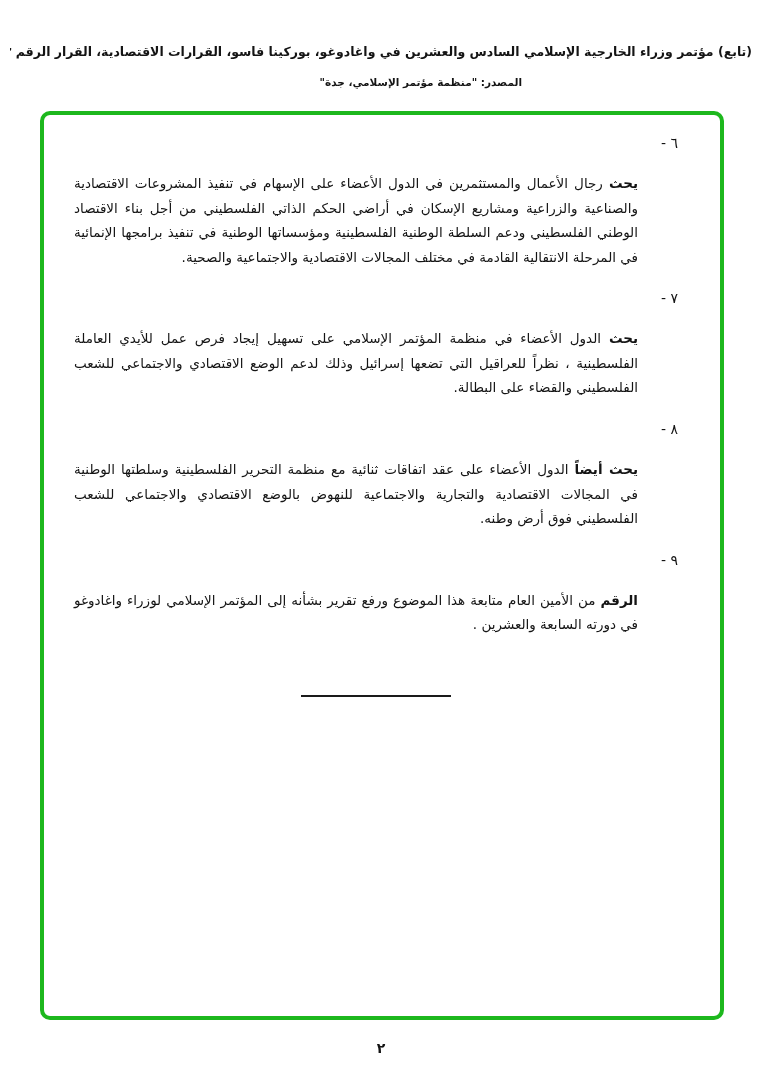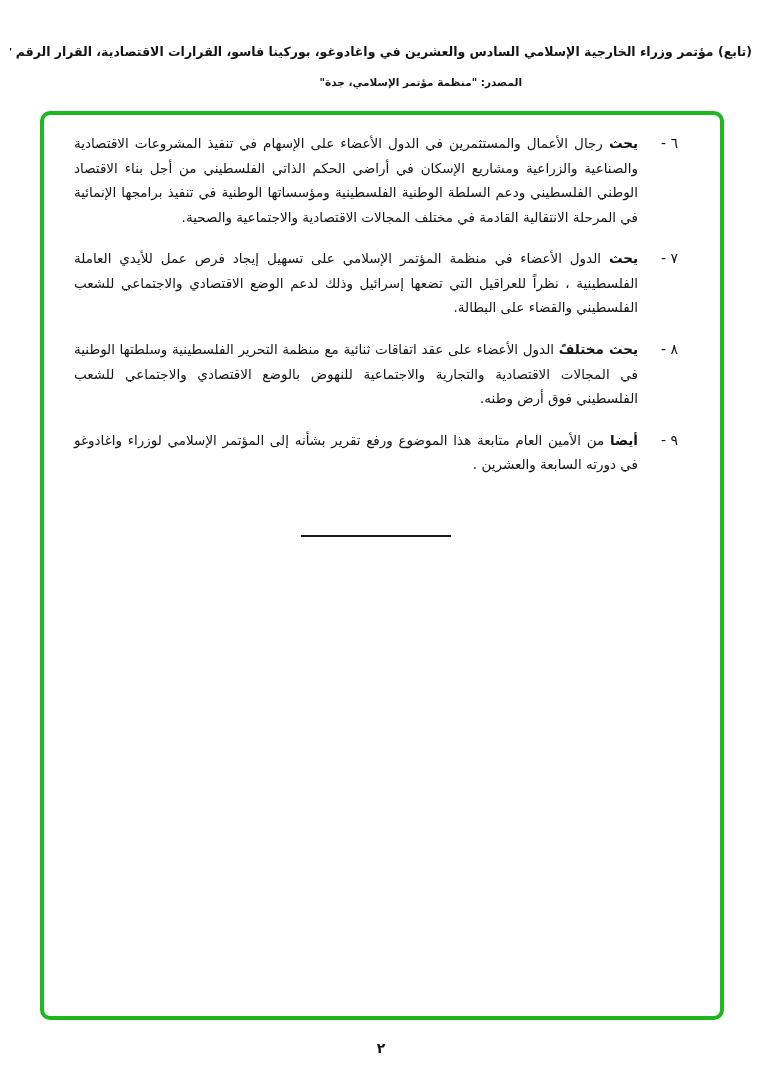--- a/index.html
+++ b/index.html
@@ -44,20 +44,21 @@
     flex:0 0 40px;
     font-size:14px;
     line-height:1.8;
     white-space:nowrap;
   }
   .item-text {
     flex:1;
     font-size:13.5px;
     line-height:1.82;
     text-align:justify;
+    margin-top:40px;
   }
   .lead { font-weight:bold; }
   .section-divider {
     width:150px;
     margin:58px auto 0 auto;
     border-top:2px solid #1a1a1a;
   }
   .page-number {
     position:absolute;
     top:1040px; left:0; right:0;
@@ -80,25 +81,25 @@
     <div class="item-text"><span class="lead">يحث</span><span> رجال الأعمال والمستثمرين في الدول الأعضاء على الإسهام في تنفيذ المشروعات الاقتصادية والصناعية والزراعية ومشاريع الإسكان في أراضي الحكم الذاتي الفلسطيني من أجل بناء الاقتصاد الوطني الفلسطيني ودعم السلطة الوطنية الفلسطينية ومؤسساتها الوطنية في تنفيذ برامجها الإنمائية في المرحلة الانتقالية القادمة في مختلف المجالات الاقتصادية والاجتماعية والصحية.</span></div>
   </div>
 
   <div class="resolution-item">
     <div class="item-number">٧ -</div>
     <div class="item-text"><span class="lead">يحث</span><span> الدول الأعضاء في منظمة المؤتمر الإسلامي على تسهيل إيجاد فرص عمل للأيدي العاملة الفلسطينية ، نظراً للعراقيل التي تضعها إسرائيل وذلك لدعم الوضع الاقتصادي والاجتماعي للشعب الفلسطيني والقضاء على البطالة.</span></div>
   </div>
 
   <div class="resolution-item">
     <div class="item-number">٨ -</div>
-    <div class="item-text"><span class="lead">يحث مختلفً</span><span> الدول الأعضاء على عقد اتفاقات ثنائية مع منظمة التحرير الفلسطينية وسلطتها الوطنية في المجالات الاقتصادية والتجارية والاجتماعية للنهوض بالوضع الاقتصادي والاجتماعي للشعب الفلسطيني فوق أرض وطنه.</span></div>
+    <div class="item-text"><span class="lead">يحث أيضاً</span><span> الدول الأعضاء على عقد اتفاقات ثنائية مع منظمة التحرير الفلسطينية وسلطتها الوطنية في المجالات الاقتصادية والتجارية والاجتماعية للنهوض بالوضع الاقتصادي والاجتماعي للشعب الفلسطيني فوق أرض وطنه.</span></div>
   </div>
 
   <div class="resolution-item">
     <div class="item-number">٩ -</div>
-    <div class="item-text"><span class="lead">أيضا</span><span> من الأمين العام متابعة هذا الموضوع ورفع تقرير بشأنه إلى المؤتمر الإسلامي لوزراء واغادوغو في دورته السابعة والعشرين .</span></div>
+    <div class="item-text"><span class="lead">الرقم</span><span> من الأمين العام متابعة هذا الموضوع ورفع تقرير بشأنه إلى المؤتمر الإسلامي لوزراء واغادوغو في دورته السابعة والعشرين .</span></div>
   </div>
 
   <div class="section-divider"></div>
 
 </div>
 
 <div class="page-number">٢</div>
 
 </body></html>

